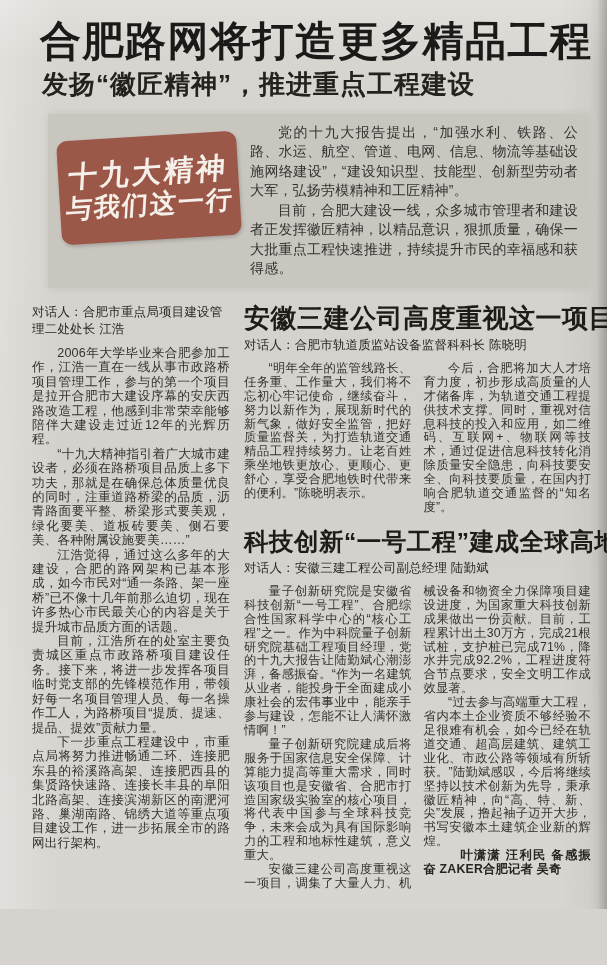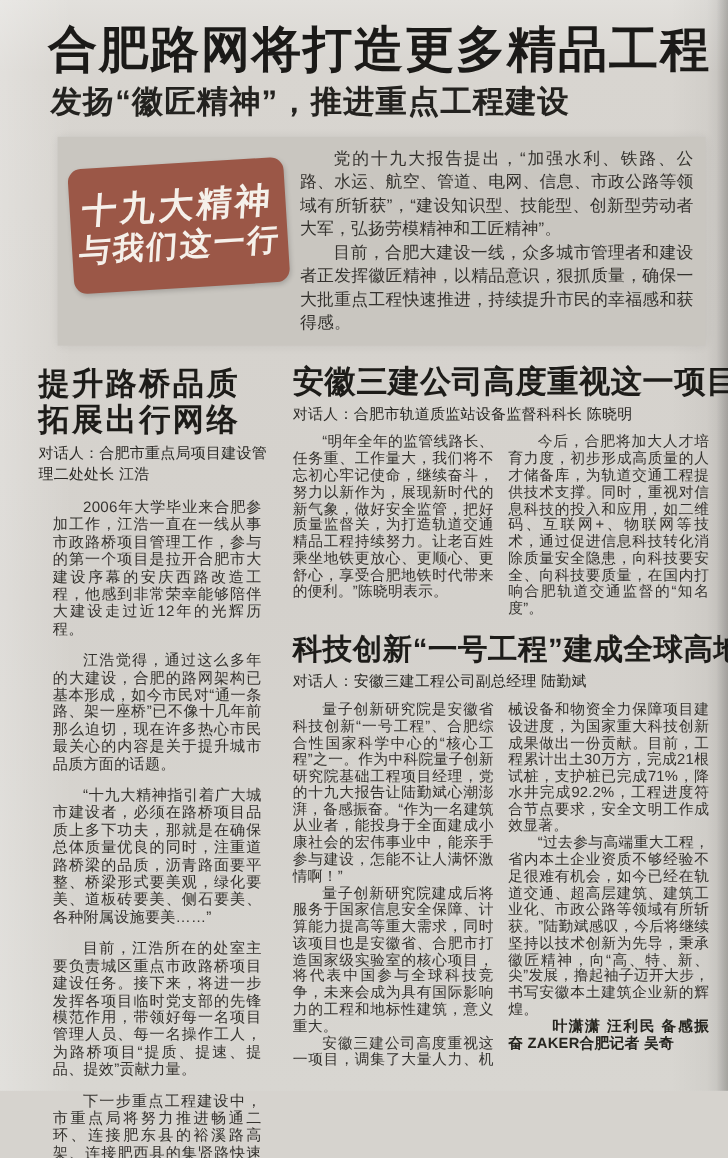--- a/index.html
+++ b/index.html
@@ -45,21 +45,21 @@
     text-align:justify;text-indent:2em;letter-spacing:0.2px;
   }
   .content{display:flex;gap:14px;padding:16px 16px 0 32px;box-sizing:border-box;}
   .col-left{width:198px;flex:none;}
   .col-right{flex:1;min-width:0;}
   .a1-title{color:#1d1c19;font-size:26px;font-weight:900;line-height:30px;letter-spacing:2px;margin:0 0 6px 0;}
   .art-title{color:#1d1c19;font-size:26px;font-weight:900;letter-spacing:0.5px;line-height:29px;margin:0 0 4px 0;white-space:nowrap;}
   .art-title.small{font-size:24.5px;}
   .dialog{color:#2a2925;font-size:12.5px;font-weight:400;line-height:17px;margin:0 0 8px 0;letter-spacing:0.2px;}
   .body-left p{
-    margin:12px;color:#34322e;font-size:12.6px;line-height:14.4px;
+    margin:0;color:#34322e;font-size:12.6px;line-height:14.4px;
     text-align:justify;text-indent:2em;letter-spacing:0.2px;
   }
   .two-col{column-count:2;column-gap:12px;}
   .two-col p{
     margin:0;color:#34322e;font-size:12.3px;line-height:13.9px;
     text-align:justify;text-indent:2em;letter-spacing:0.2px;
   }
   .article-tech{margin-top:12px;}
   .byline{font-weight:700 !important;text-indent:3em !important;color:#26251f !important;}
 </style>
@@ -71,37 +71,33 @@
     <h1 class="headline">合肥路网将打造更多精品工程</h1>
     <h2 class="subtitle">发扬“徽匠精神”，推进重点工程建设</h2>
   </header>
 
   <section class="lede-panel">
     <div class="badge">
       <div class="l1">十九大精神</div>
       <div class="l2">与我们这一行</div>
     </div>
     <div class="lede-text">
-      <p>党的十九大报告提出，“加强水利、铁路、公路、水运、航空、管道、电网、信息、市政公路等领域有所斩获”，“建设知识型、技能型、创新型劳动者大军，弘扬劳模精神和工匠精神”。</p>
+      <p>党的十九大报告提出，“加强水利、铁路、公路、水运、航空、管道、电网、信息、物流等基础设施网络建设”，“建设知识型、技能型、创新型劳动者大军，弘扬劳模精神和工匠精神”。</p>
       <p>目前，合肥大建设一线，众多城市管理者和建设者正发挥徽匠精神，以精品意识，狠抓质量，确保一大批重点工程快速推进，持续提升市民的幸福感和获得感。</p>
     </div>
   </section>
 
   <main class="content">
 
     <aside class="col-left">
-      <div class="a1-title">
-        <div>提升路桥品质</div>
-        <div>拓展出行网络</div>
-      </div>
       <div class="dialog">对话人：合肥市重点局项目建设管理二处处长 江浩</div>
       <div class="body-left">
         <p>2006年大学毕业来合肥参加工作，江浩一直在一线从事市政路桥项目管理工作，参与的第一个项目是拉开合肥市大建设序幕的安庆西路改造工程，他感到非常荣幸能够陪伴大建设走过近12年的光辉历程。</p>
+        <p>“十九大精神指引着广大城市建设者，必须在路桥项目品质上多下功夫，那就是在确保总体质量优良的同时，注重道路桥梁的品质，沥青路面要平整、桥梁形式要美观，绿化要美、道板砖要美、侧石要美、各种附属设施要美……”</p>
         <p>江浩觉得，通过这么多年的大建设，合肥的路网架构已基本形成，如今市民对“通一条路、架一座桥”已不像十几年前那么迫切，现在许多热心市民最关心的内容是关于提升城市品质方面的话题。</p>
-        <p>“十九大精神指引着广大城市建设者，必须在路桥项目品质上多下功夫，那就是在确保总体质量优良的同时，注重道路桥梁的品质，沥青路面要平整、桥梁形式要美观，绿化要美、道板砖要美、侧石要美、各种附属设施要美……”</p>
         <p>目前，江浩所在的处室主要负责城区重点市政路桥项目建设任务。接下来，将进一步发挥各项目临时党支部的先锋模范作用，带领好每一名项目管理人员、每一名操作工人，为路桥项目“提质、提速、提品、提效”贡献力量。</p>
         <p>下一步重点工程建设中，市重点局将努力推进畅通二环、连接肥东县的裕溪路高架、连接肥西县的集贤路快速路、连接长丰县的阜阳北路高架、连接滨湖新区的南淝河路、巢湖南路、锦绣大道等重点项目建设工作，进一步拓展全市的路网出行架构。</p>
       </div>
     </aside>
 
     <div class="col-right">
 
       <section class="article-metro">
         <h3 class="art-title">安徽三建公司高度重视这一项目</h3>
         <div class="dialog">对话人：合肥市轨道质监站设备监督科科长 陈晓明</div>

